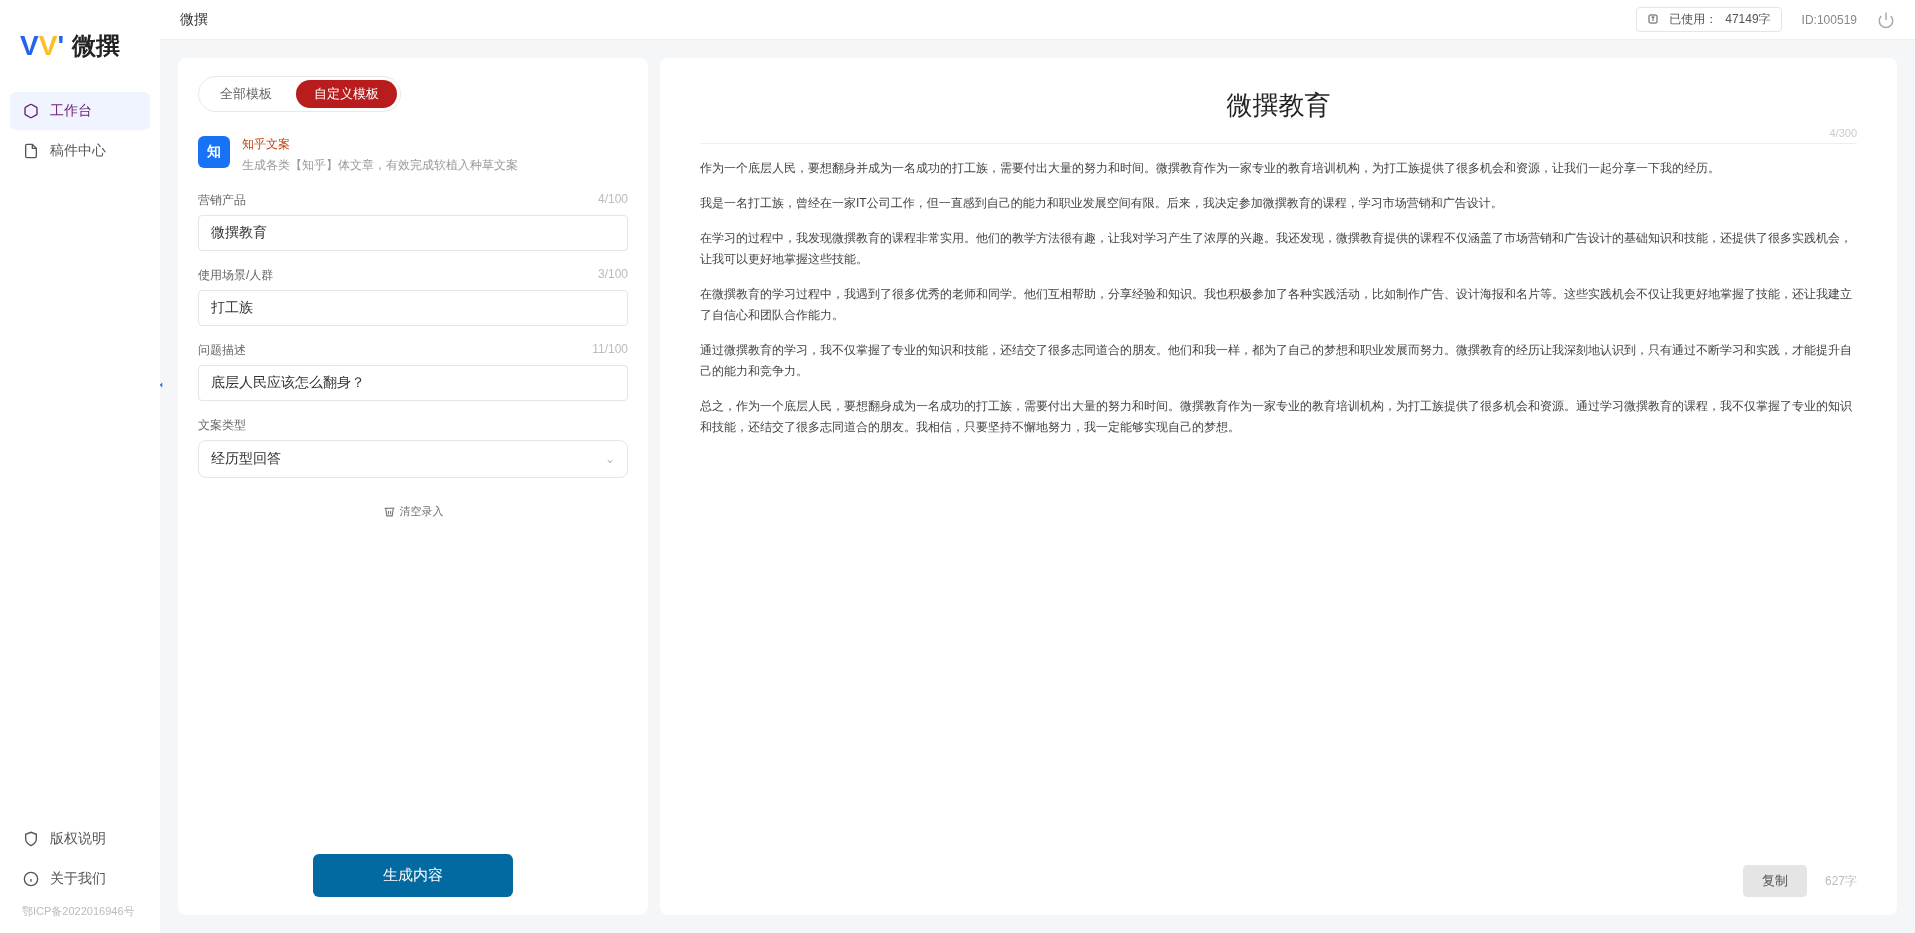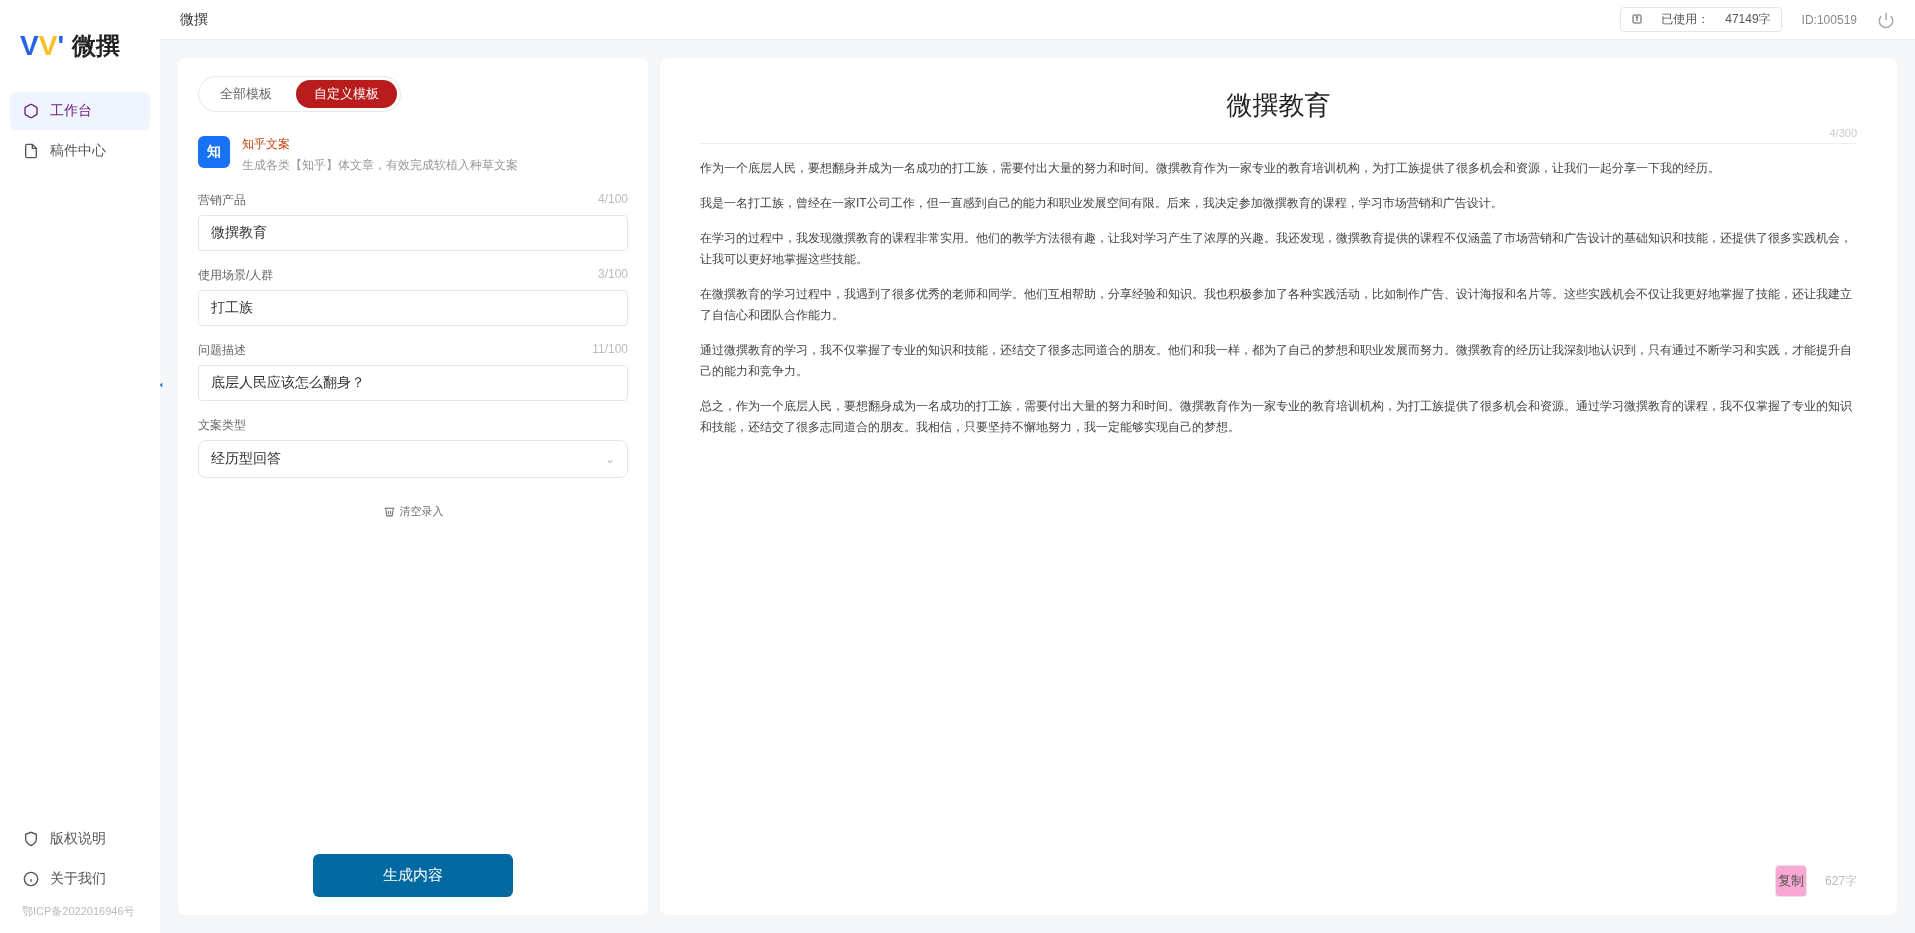--- a/index.html
+++ b/index.html
@@ -16,21 +16,21 @@
 .nav-item { display: flex; align-items: center; padding: 10px 12px; border-radius: 6px; cursor: pointer; color: #555; margin-bottom: 2px; }
 .nav-item.active { color: #701a75; background: #eff4ff; }
 .nav-item .icon { width: 18px; height: 18px; margin-right: 10px; display: inline-flex; align-items: center; justify-content: center; }
 .nav-bottom { padding: 0 10px 10px 10px; }
 .footer-link { font-size: 11px; color: #bbb; padding: 4px 12px; }
 .collapse-handle { position: absolute; left: 154px; top: 375px; width: 14px; height: 20px; display: flex; align-items: center; justify-content: center; cursor: pointer; color: #2563eb; }
 .main { flex: 1; display: flex; flex-direction: column; background: #f5f6f8; }
 .topbar { height: 40px; background: #fff; display: flex; align-items: center; padding: 0 20px; border-bottom: 1px solid #eee; }
 .topbar-title { font-size: 14px; color: #333; }
 .topbar-right { margin-left: auto; display: flex; align-items: center; gap: 20px; }
-.usage-badge { display: flex; align-items: center; border: 1px solid #e5e5e5; border-radius: 4px; padding: 3px 10px; font-size: 12px; color: #555; gap: 16px; }
+.usage-badge { display: flex; align-items: center; border: 1px solid #e5e5e5; border-radius: 4px; padding: 3px 10px; font-size: 12px; color: #555; gap: 8px; }
 .usage-badge .icon { width: 14px; height: 14px; }
 .id-text { font-size: 12px; color: #888; }
 .power-icon { width: 18px; height: 18px; color: #aaa; cursor: pointer; }
 .content { flex: 1; display: flex; gap: 12px; padding: 18px; overflow: hidden; }
 .panel { background: #fff; border-radius: 8px; display: flex; flex-direction: column; }
 .panel-left { width: 470px; padding: 18px 20px; }
 .panel-right { flex: 1; padding: 30px 40px 18px 40px; display: flex; flex-direction: column; }
 .tabs { display: flex; gap: 6px; margin-bottom: 18px; border: 1px solid #e8e8e8; border-radius: 20px; padding: 3px; width: fit-content; }
 .tab { padding: 5px 18px; border-radius: 16px; cursor: pointer; font-size: 13px; color: #666; }
 .tab.active { background: #b91c1c; color: #fff; }
@@ -46,21 +46,21 @@
 .form-select { width: 100%; border: 1px solid #e5e5e5; border-radius: 8px; padding: 9px 12px; font-size: 14px; color: #333; background: #fff; display: flex; justify-content: space-between; align-items: center; cursor: pointer; }
 .chevron { color: #bbb; font-size: 12px; }
 .clear-link { text-align: right; color: #737373; font-size: 11px; padding: 10px; cursor: pointer; display: flex; align-items: center; justify-content: center; gap: 4px; }
 .generate-btn { background: #0369a1; color: #fff; border: none; border-radius: 6px; padding: 12px; font-size: 15px; width: 200px; margin: 0 auto; cursor: pointer; margin-top: auto; }
 .left-spacer { flex: 1; }
 .output-title { text-align: center; font-size: 26px; font-family: "Songti SC", "SimSun", serif; font-weight: 500; color: #222; margin-bottom: 4px; }
 .output-counter { text-align: right; font-size: 11px; color: #ccc; border-bottom: 1px solid #eee; padding-bottom: 4px; margin-bottom: 14px; }
 .output-body { flex: 1; overflow-y: auto; font-size: 12px; line-height: 1.75; color: #444; }
 .output-body p { margin-bottom: 14px; }
 .output-footer { display: flex; justify-content: flex-end; align-items: center; gap: 18px; padding-top: 10px; }
-.copy-btn { border: 1px solid #e5e5e5; background: #f9a8d4; padding: 6px 2px; border-radius: 4px; cursor: pointer; font-size: 13px; color: #555; }
+.copy-btn { border: 1px solid #e5e5e5; background: #e5e5e5; padding: 6px 18px; border-radius: 4px; cursor: pointer; font-size: 13px; color: #555; }
 .char-count { font-size: 12px; color: #bbb; }
 svg { display: block; }
 </style>
 </head>
 <body>
 
 <div class="app">
   <aside class="sidebar">
     <div class="logo">
       <span class="logo-w"><span class="w1">V</span><span class="w2">V</span><span class="w3">'</span></span>

